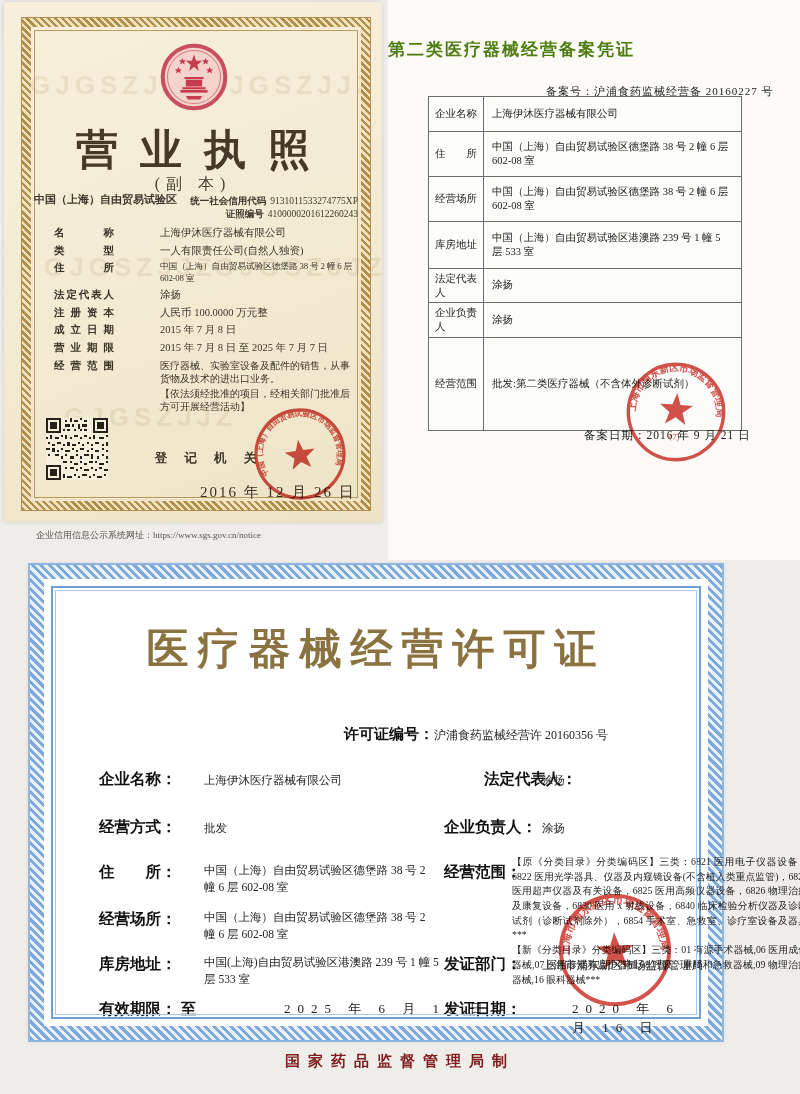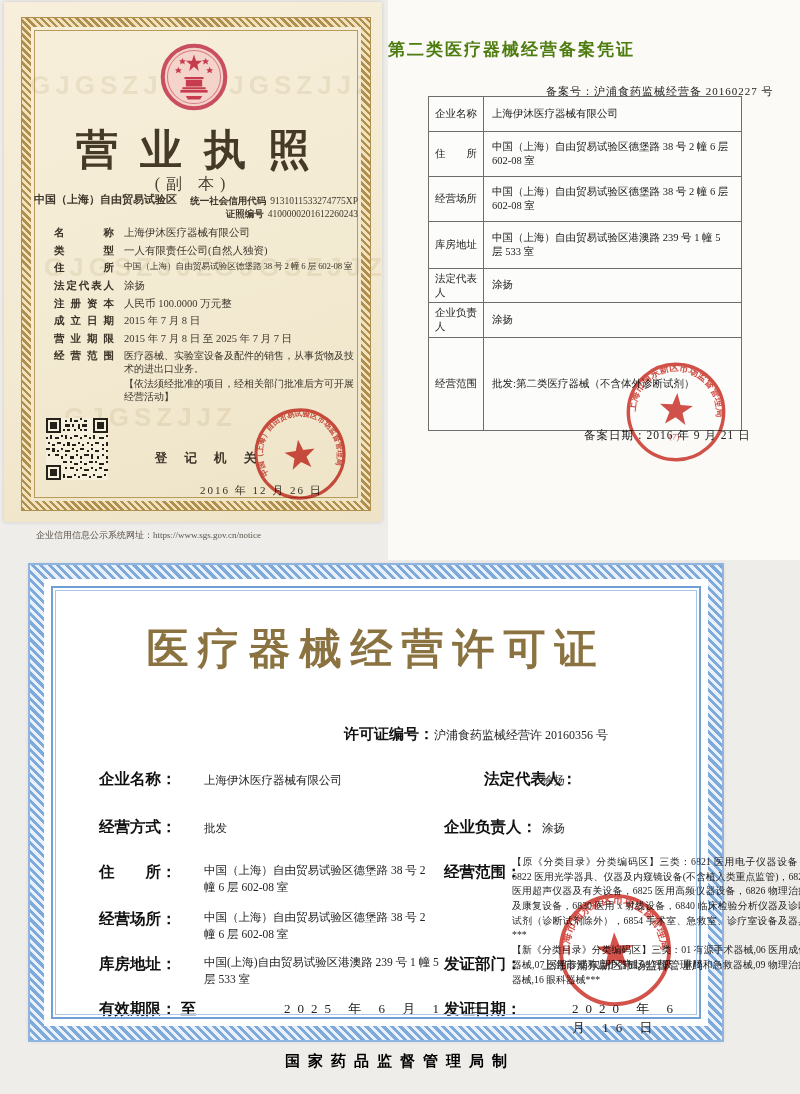--- a/index.html
+++ b/index.html
@@ -17,30 +17,30 @@
   .wm{position:absolute;font-family:"Liberation Sans",sans-serif;font-weight:bold;
       color:rgba(168,138,88,.15);font-size:26px;letter-spacing:5px;white-space:nowrap;}
   .emblem{position:absolute;left:156px;top:40px;width:68px;height:70px;}
   .biz-title{position:absolute;left:0;top:120px;width:100%;text-align:center;
       font-size:42px;font-weight:bold;color:#453a28;letter-spacing:22px;text-indent:22px;white-space:nowrap;}
   .biz-sub{position:absolute;left:0;top:172px;width:100%;text-align:center;font-size:16px;color:#4a4134;letter-spacing:6px;}
   .biz-region{position:absolute;left:30px;top:190px;font-size:11px;font-weight:bold;color:#3e362a;}
   .biz-code{position:absolute;right:24px;top:193px;font-size:9.5px;color:#3e362a;text-align:right;}
   .biz-code b{font-weight:bold;margin-right:4px;}
   .biz-fields{position:absolute;left:50px;right:26px;top:224px;font-size:10.5px;color:#3c352a;}
-  .bl-row{display:flex;margin-bottom:4px;line-height:1.3;}
+  .bl-row{display:flex;margin-bottom:4px;line-height:1.3;gap:36px;}
   .jlabel{display:inline-block;width:60px;min-width:60px;margin-right:10px;text-align:justify;
       text-align-last:justify;font-weight:bold;color:#3a3226;}
   .bl-val{flex:1;}
   .bl-val.small{font-size:8.8px;letter-spacing:-0.2px;}
   .scope-note{margin-top:2px;}
   .qr{position:absolute;left:42px;top:416px;width:62px;height:62px;}
   .registry{position:absolute;left:130px;top:448px;width:150px;text-align:center;
       font-size:12.5px;font-weight:bold;letter-spacing:7px;color:#3a3226;white-space:nowrap;}
-  .biz-date{position:absolute;left:196px;top:481px;width:170px;font-size:11px;color:#3a3226;letter-spacing:2px;}
+  .biz-date{position:absolute;left:196px;top:481px;width:170px;font-size:15px;color:#3a3226;letter-spacing:2px;}
   .seal{position:absolute;mix-blend-mode:multiply;opacity:.88;}
   .seal-biz{left:248px;top:404px;width:96px;height:96px;transform:rotate(-8deg);}
   .biz-footer-left{position:absolute;left:36px;top:529px;font-size:9px;color:#5a5248;}
   .biz-footer-right{position:absolute;left:452px;top:528px;font-size:10.5px;font-weight:bold;color:#4c453a;}
 
   
   .fc{position:absolute;left:388px;top:0;width:412px;height:560px;background:#fbfaf7;}
   .fc-title{position:absolute;left:0;top:38px;width:100%;font-size:17px;
       font-weight:bold;color:#4d7c0f;letter-spacing:2px;}
   .fc-no{position:absolute;left:158px;top:84px;font-size:11px;color:#222;letter-spacing:1px;}
@@ -69,21 +69,21 @@
   .ol-no .lab{font-weight:bold;color:#111;font-family:"Liberation Sans",sans-serif;}
   .ol-no .val{font-size:12px;color:#222;}
   .ol-label{position:absolute;font-family:"Liberation Sans",sans-serif;font-weight:bold;
       font-size:15.5px;color:#111;white-space:nowrap;}
   .ol-value{position:absolute;font-size:11.5px;color:#222;line-height:1.45;}
   .spread{letter-spacing:7px;font-size:13px;}
   .ol-scope{position:absolute;left:468px;top:276px;width:296px;font-size:9.8px;color:#222;
       line-height:1.5;text-align:justify;}
   .seal-ol{left:512px;top:312px;width:118px;height:118px;transform:rotate(-3deg);}
   .ol-footer{position:absolute;left:0;top:1052px;width:800px;text-align:center;font-size:15px;
-      font-weight:bold;letter-spacing:8px;color:#000000;font-family:"Liberation Sans",sans-serif;}
+      font-weight:bold;letter-spacing:8px;color:#7f1d1d;font-family:"Liberation Sans",sans-serif;}
 
   .seal svg text{font-family:"Liberation Serif",serif;}
 </style>
 </head>
 <body>
 
 <div class="page">
 
   <section class="biz">
     <div class="wm" style="left:26px;top:68px;">GJGSZJJZ</div>

